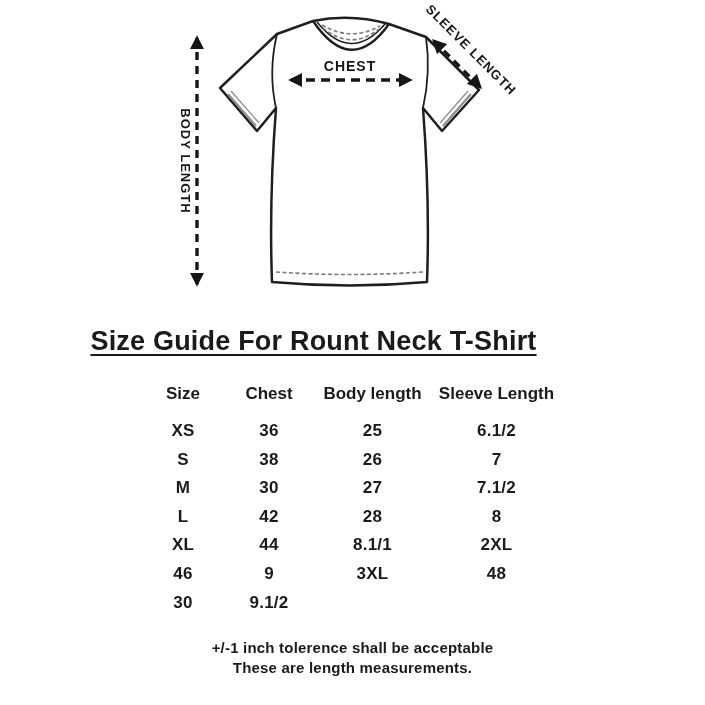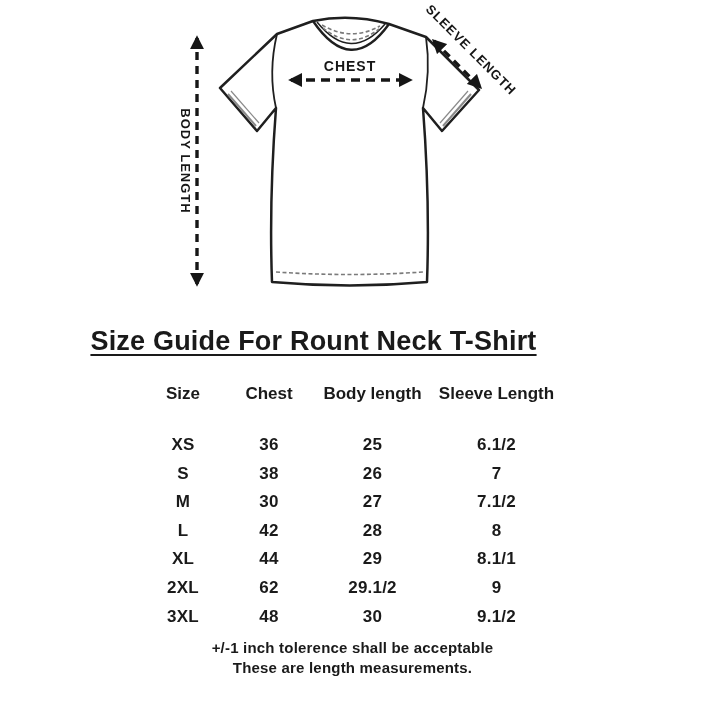--- a/index.html
+++ b/index.html
@@ -34,21 +34,21 @@
   }
 
   .size-table {
     position: absolute; top: 381px; left: 140px; width: 420px;
     display: grid;
     grid-template-columns: 86px 86px 121px 127px;
     font-weight: bold; font-size: 17px;
     text-align: center;
   }
   .size-table .hcell {
-    height: 26px; line-height: 26px; margin-bottom: 24px;
+    height: 26px; line-height: 26px; margin-bottom: 10px;
     font-size: 17px;
   }
   .size-table .cell {
     height: 28.6px; line-height: 28.6px;
     letter-spacing: 0.2px;
   }
 
   .footer-note {
     position: absolute; top: 638px; left: 0; width: 705px;
     text-align: center;
@@ -119,26 +119,24 @@
     <div class="cell">27</div>
     <div class="cell">7.1/2</div>
 
     <div class="cell">L</div>
     <div class="cell">42</div>
     <div class="cell">28</div>
     <div class="cell">8</div>
 
     <div class="cell">XL</div>
     <div class="cell">44</div>
-    <div class="cell">29</div>
     <div class="cell">8.1/1</div>
 
     <div class="cell">2XL</div>
-    <div class="cell">62</div>
-    <div class="cell">29.1/2</div>
+    <div class="cell">46</div>
     <div class="cell">9</div>
 
     <div class="cell">3XL</div>
     <div class="cell">48</div>
     <div class="cell">30</div>
     <div class="cell">9.1/2</div>
   </div>
 
   <div class="footer-note">
     <div>+/-1 inch tolerence shall be acceptable</div>

